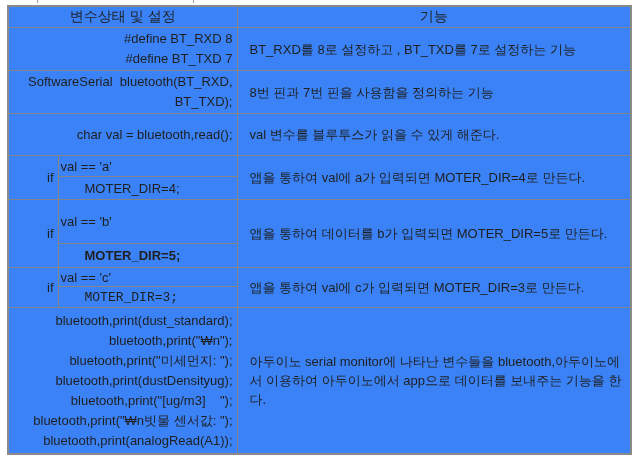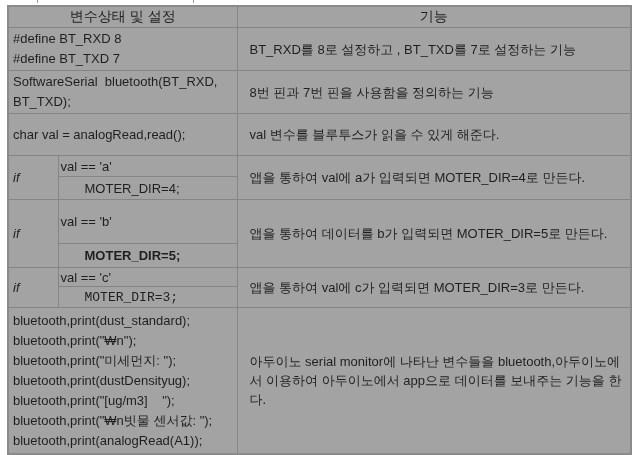--- a/index.html
+++ b/index.html
@@ -16,38 +16,38 @@
     position:absolute; left:7px; top:5px; width:623px;
     border-collapse:collapse; table-layout:fixed;
     border:2px solid #8a8a8a;
   }
   td {
     border:1px solid #858585;
     padding:0 4px;
     font-size:13px;
     vertical-align:middle;
     overflow:hidden;
-    background:#a3a3a3;
+    background:#3b82f6;
   }
   td.th { text-align:center; font-size:14px; padding:1px 2px; }
   .r-head td { height:18px; }
   .r1 td { height:42px; }
   .r2 td { height:42px; }
   .r3 td { height:41px; }
   .r4a td { height:20px; }
   .r4b td { height:22px; }
   .r5a td { height:43px; }
   .r5b td { height:23px;font-weight:bold; }
   .r6a td { height:18px; }
   .r6b td { height:20px;font-family:Liberation Mono, monospace; }
   .r7 td { height:145px;margin-left:41px; }
 
-  td.code { line-height:20px; }
+  td.code { line-height:20px;text-align:right; }
   .cl { white-space:pre-wrap; line-height:20px; }
-  td.kw { text-align:left;font-style:italic; }
+  td.kw { text-align:right; }
   td.cond { padding-left:2px; }
   td.act { padding-left:26px; }
   td.desc { padding-left:12px; padding-right:3px; line-height:19px; }
 </style>
 </head>
 <body>
 
 <div class="artifact a1"></div>
 <div class="artifact a2"></div>
 
@@ -75,21 +75,21 @@
   <tr class="r2">
     <td colspan="2" class="code">
       <div class="cl">SoftwareSerial  bluetooth(BT_RXD,</div>
       <div class="cl">BT_TXD);</div>
     </td>
     <td class="desc">8번 핀과 7번 핀을 사용함을 정의하는 기능</td>
   </tr>
 
   <tr class="r3">
     <td colspan="2" class="code">
-      <div class="cl">char val = analogRead,read();</div>
+      <div class="cl">char val = bluetooth,read();</div>
     </td>
     <td class="desc">val 변수를 블루투스가 읽을 수 있게 해준다.</td>
   </tr>
 
   <tr class="r4a">
     <td rowspan="2" class="kw">if</td>
     <td class="cond">val == 'a'</td>
     <td rowspan="2" class="desc">앱을 통하여 val에 a가 입력되면 MOTER_DIR=4로 만든다.</td>
   </tr>
   <tr class="r4b">

